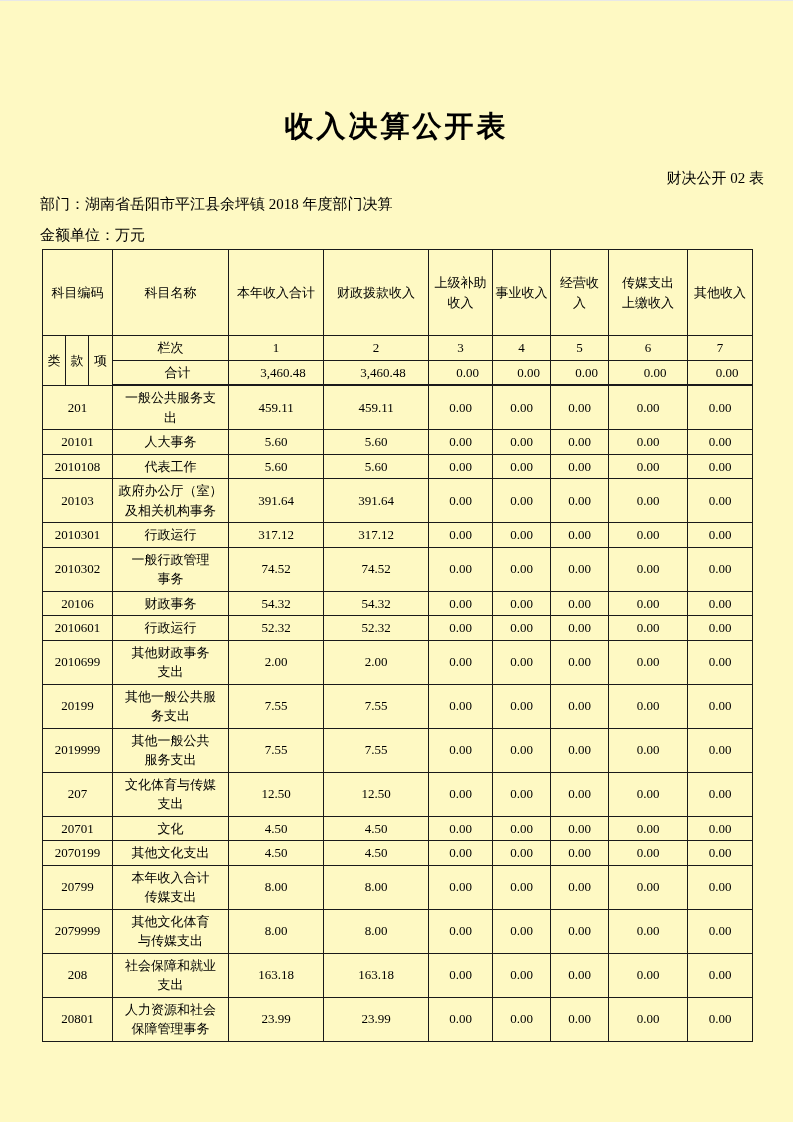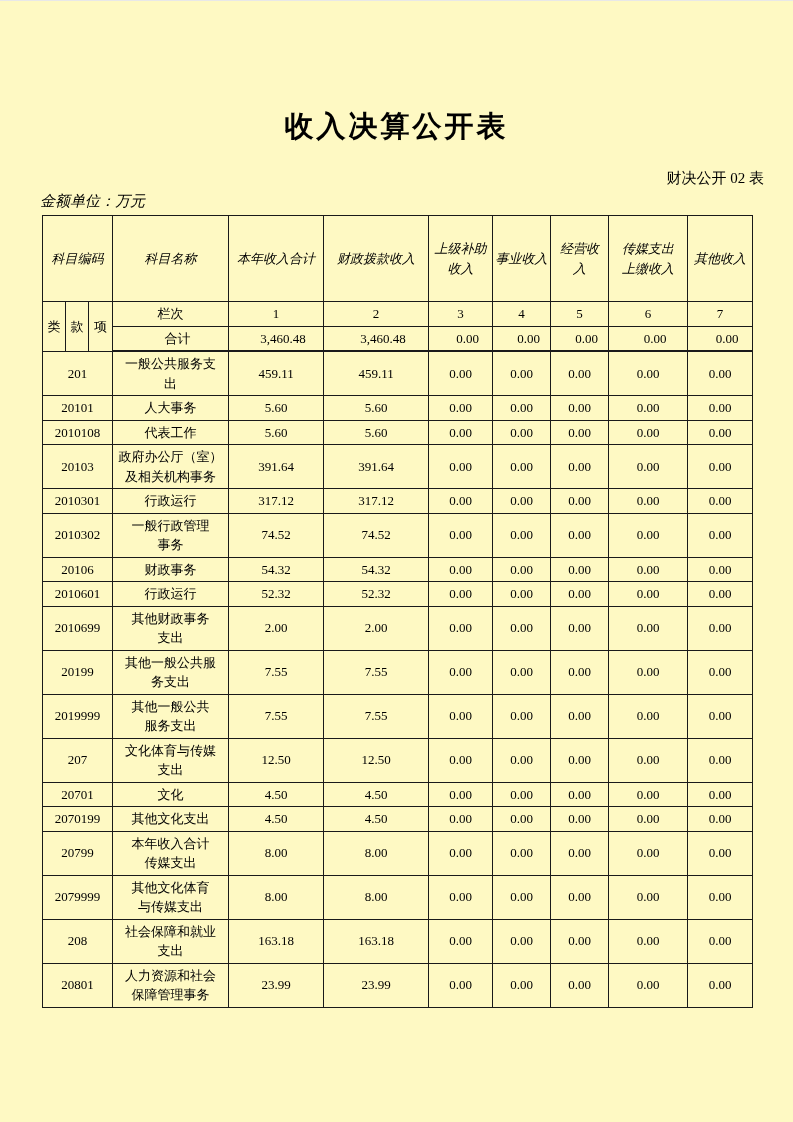--- a/index.html
+++ b/index.html
@@ -29,57 +29,58 @@
     text-align:right;
     font-size:15px;
     color:#000;
   }
   .meta{
     padding-left:40px;
     font-size:15px;
     color:#000;
   }
   .meta.department{margin-top:7px;}
-  .meta.unit{margin-top:4px;font-style:italic;}
+  .meta.unit{margin-top:12px;}
   table.budget{
     margin:4px 0 0 42px;
     border-collapse:collapse;
     table-layout:fixed;
     width:710px;
     font-size:13px;
   }
   table.budget td, table.budget th{
     border:1px solid #1a1a1a;
     text-align:center;
     vertical-align:middle;
     padding:2px 1px;
     line-height:19.5px;
     font-weight:normal;
     white-space:pre-line;
     overflow:hidden;
     color:#000;
   }
-  tr.col-header-row{height:86px;font-style:italic;}
+  tr.col-header-row{height:86px;}
   tr.index-row{height:22px;}
   tr.total-row{height:23px;}
   tr.total-row td{border-bottom-width:2px;}
   tr.total-row td.num, tr.total-row td.label{font-weight:normal;padding-left:15px;}
   td.num{font-family:"Liberation Serif","DejaVu Serif",serif;}
   tbody tr{height:23px;margin-left:12px;}
   td.name{padding:2px 6px;}
 </style>
 </head>
 <body>
 
 <div class="page">
 
   <h1 class="doc-title">收入决算公开表</h1>
 
   <div class="form-code">财决公开 02 表</div>
 
+  <div class="meta department">部门：湖南省岳阳市平江县余坪镇 2018 年度部门决算</div>
   <div class="meta unit">金额单位：万元</div>
 
   <table class="budget">
     <colgroup>
       <col style="width:23px">
         <col style="width:23px">
         <col style="width:24px">
       <col style="width:116px">
       <col style="width:95px">
         <col style="width:105px">

